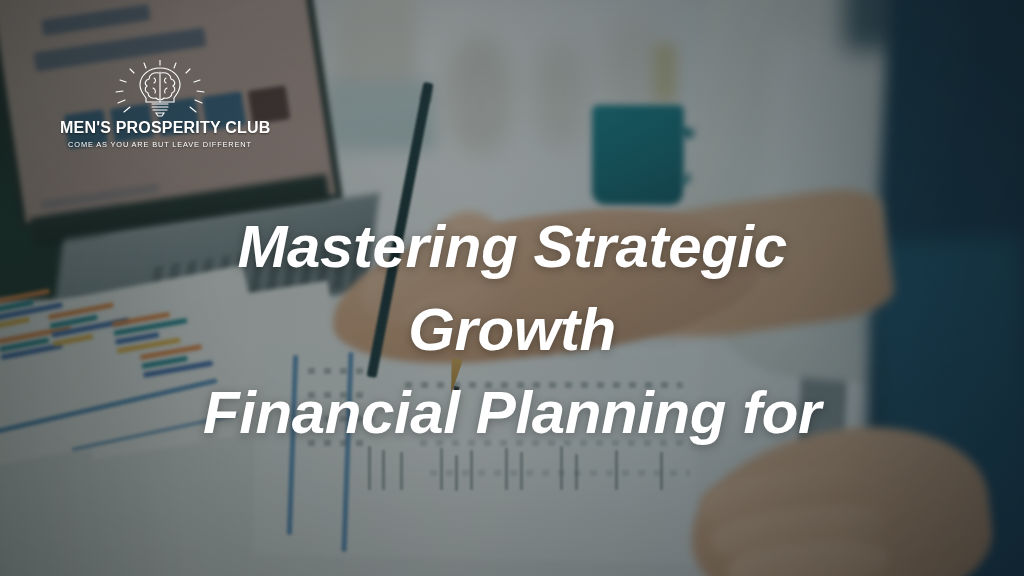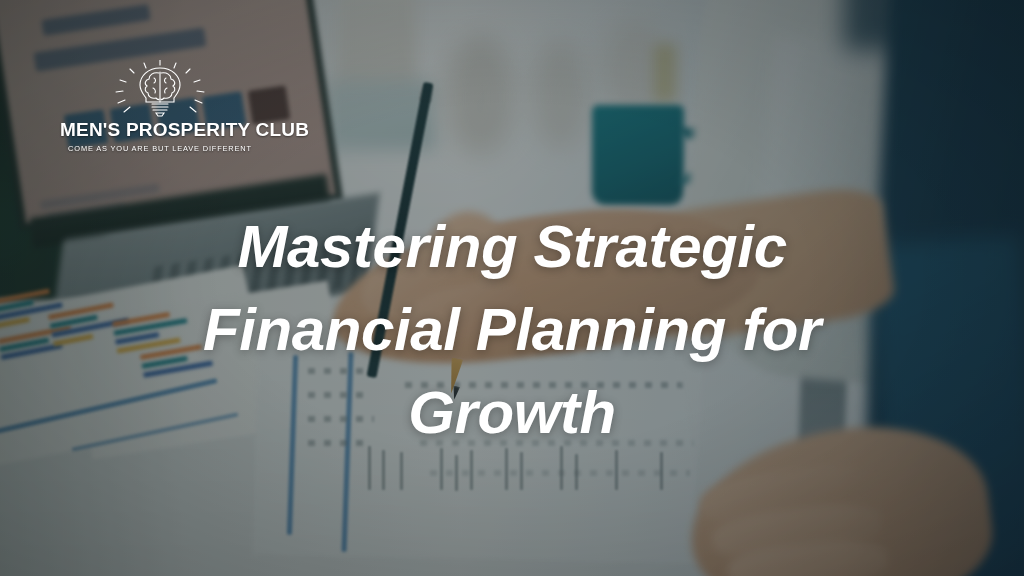--- a/index.html
+++ b/index.html
@@ -373,21 +373,21 @@
   .logo {
     position: absolute;
     left: 60px; top: 60px;
     width: 200px;
     text-align: center;
     color: #ffffff;
     z-index: 30;
   }
   .logo-mark { width: 100%; height: 58px; display: block; }
   .logo-name {
-    font-size: 19px;
+    font-size: 16px;
     font-weight: bold;
     letter-spacing: .2px;
     margin-top: 1px;
     white-space: nowrap;
     text-shadow: 0 1px 2px rgba(0,0,0,.45);
   }
   .logo-tag {
     font-size: 7.4px;
     letter-spacing: .85px;
     margin-top: 3px;
@@ -574,17 +574,17 @@
         <path d="M64 52 L70 47"></path>
         <path d="M136 52 L130 47"></path>
       </g>
     </svg>
     <div class="logo-name">MEN'S PROSPERITY CLUB</div>
     <div class="logo-tag">COME AS YOU ARE BUT LEAVE DIFFERENT</div>
   </div>
 
   <div class="title">
     <span>Mastering Strategic</span>
+    <span>Growth</span>
     <span>Financial Planning for</span>
-    <span>Growth</span>
   </div>
 
 </div>
 
 </body></html>

